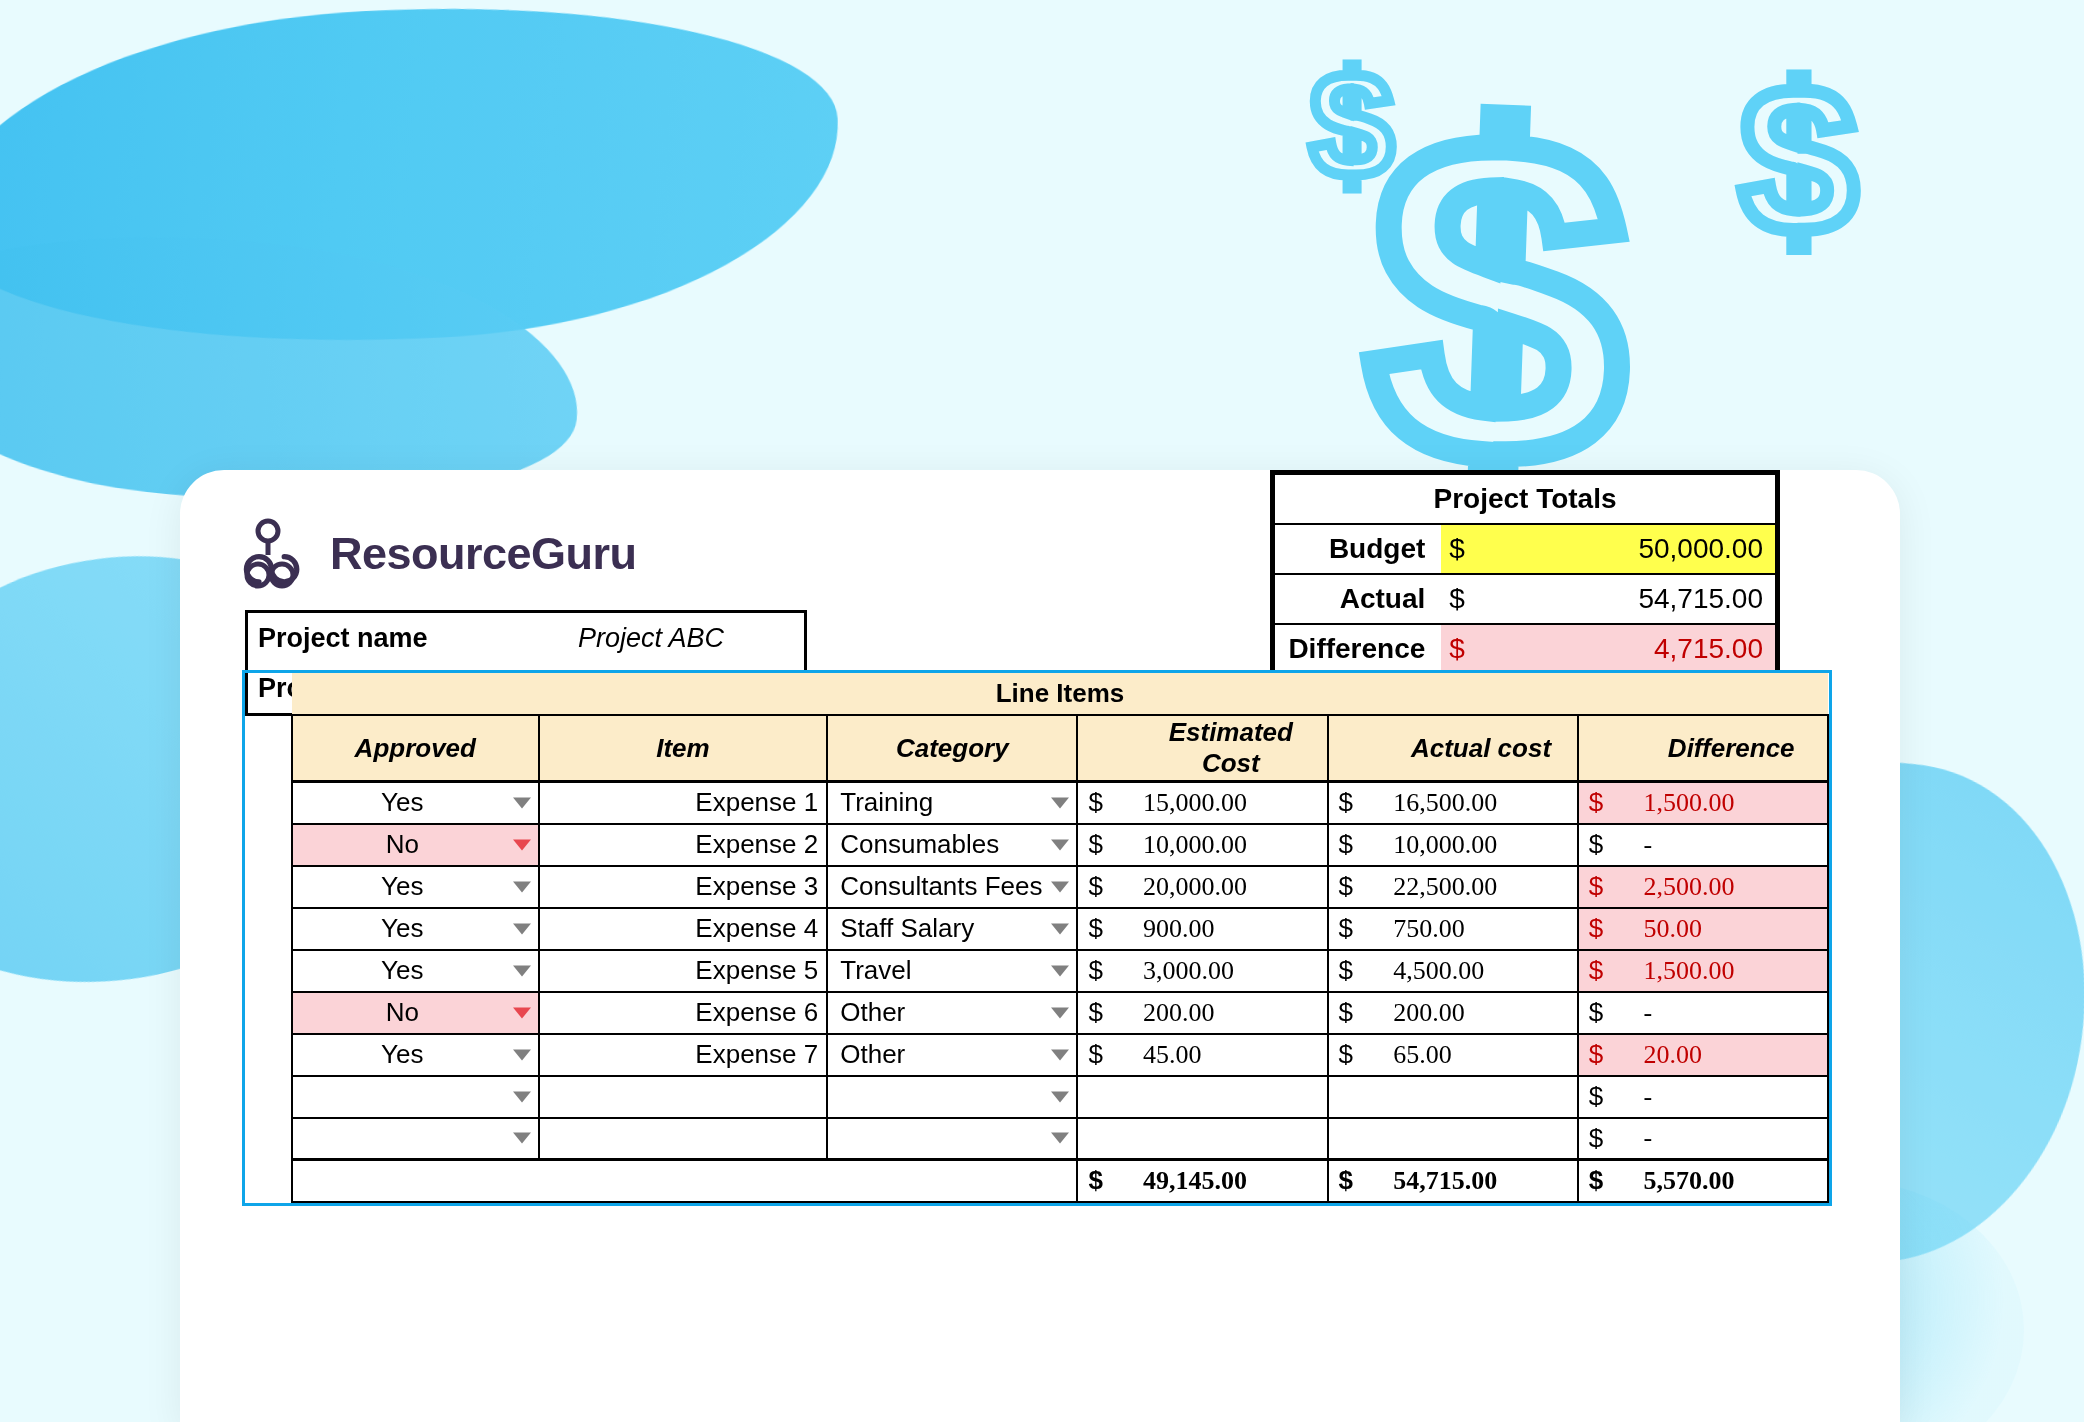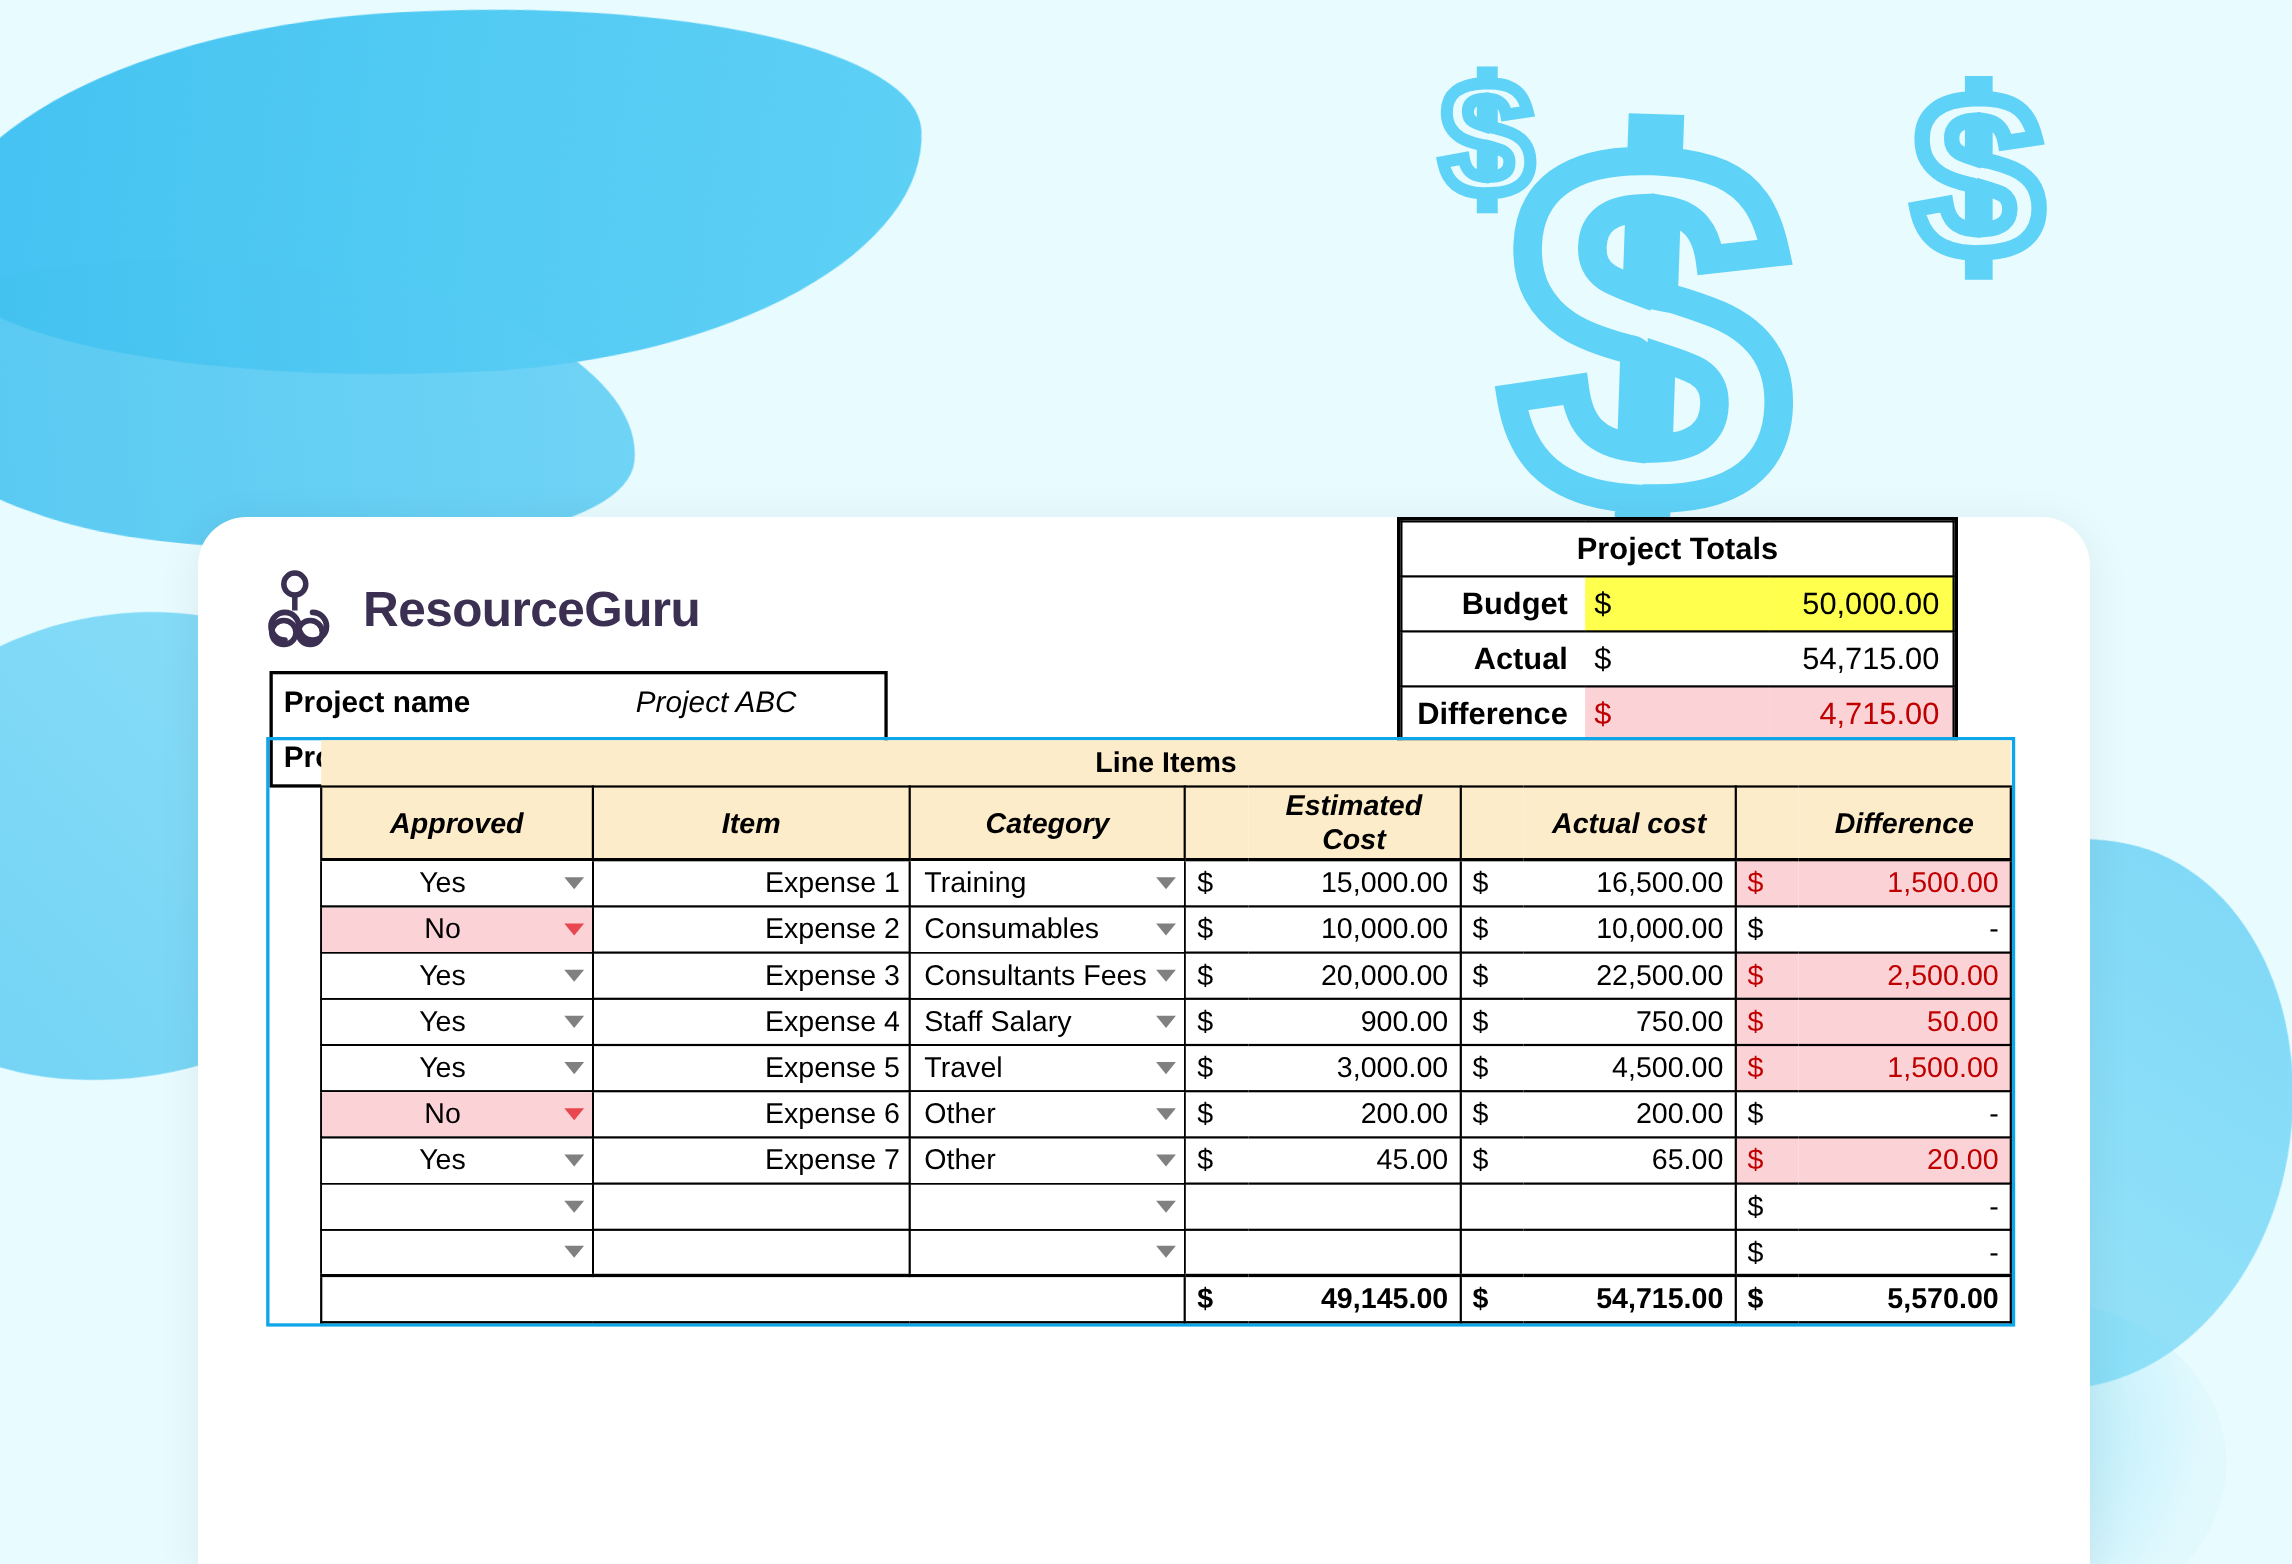--- a/index.html
+++ b/index.html
@@ -292,23 +292,23 @@
     padding-left: 12px !important;
     padding-right: 32px !important;
   }
   .cell-cur {
     width: 48px;
     text-align: left;
     border-right: none !important;
     padding-left: 10px !important;
   }
   .cell-amt {
-    text-align: right;
     border-left: none !important;
     padding-right: 10px !important;
+    font-family: Liberation Serif, serif;
   }
   .pink { background: #fbd3d7 !important; color: #c00000; }
   .bold { font-weight: 700; }
   .total-row td { border-top: 3px solid #000 !important; font-weight: 700; }
   .blank-left { border-right: none !important; }
 </style>
 </head>
 <body>
 
 <div id="bg-layer">

